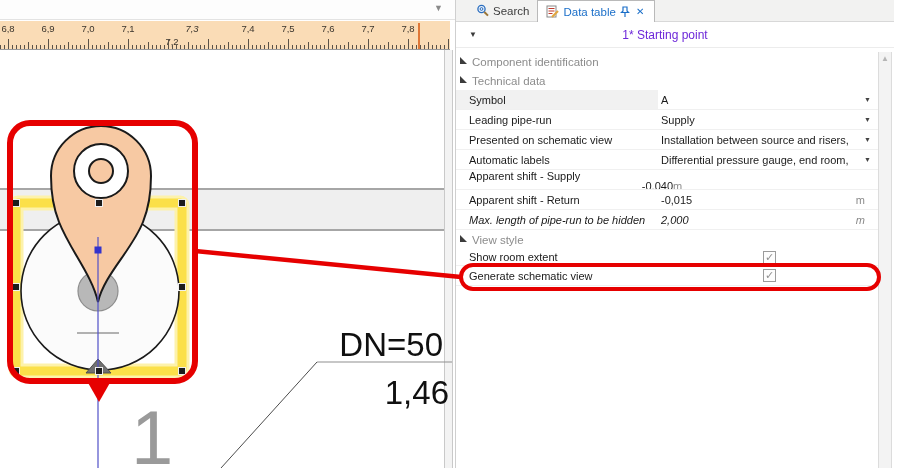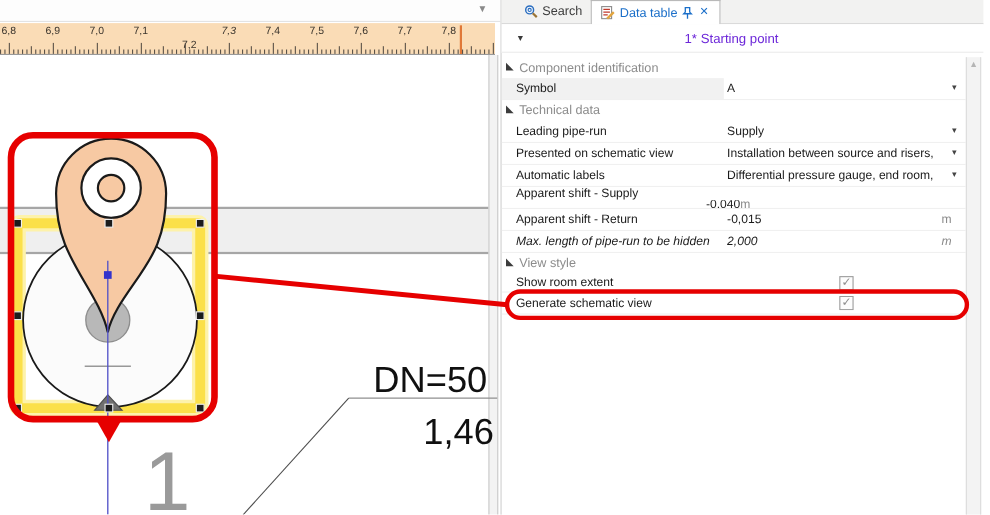--- a/index.html
+++ b/index.html
@@ -61,21 +61,21 @@
   <div id="canvas">
     <div id="cv-toolbar">
       <div id="cv-toolbar-arrow">▼</div>
     </div>
     <div id="ruler">
         <span class="ruler-label" style="left: 8px;">6,8</span>
         <span class="ruler-label" style="left: 48px;">6,9</span>
         <span class="ruler-label" style="left: 88px;">7,0</span>
         <span class="ruler-label" style="left: 128px;">7,1</span>
         <span class="ruler-label" style="left: 172px; margin-top: 13px;">7,2</span>
-        <span class="ruler-label" style="left: 208px; font-style: italic;">7,3</span>
+        <span class="ruler-label" style="left: 192px; font-style: italic;">7,3</span>
         <span class="ruler-label" style="left: 248px;">7,4</span>
         <span class="ruler-label" style="left: 288px;">7,5</span>
         <span class="ruler-label" style="left: 328px;">7,6</span>
         <span class="ruler-label" style="left: 368px;">7,7</span>
         <span class="ruler-label" style="left: 408px;">7,8</span>
         <div class="tick" style="height: 4px; left: 0px;"></div>
         <div class="tick" style="height: 4px; left: 4px;"></div>
         <div class="tick" style="height: 10px; left: 8px;"></div>
         <div class="tick" style="height: 4px; left: 12px;"></div>
         <div class="tick" style="height: 4px; left: 16px;"></div>
@@ -265,30 +265,30 @@
     <div id="phead">
       <span id="phead-arrow">▼</span>
       <div id="phead-title">1* Starting point</div>
     </div>
 
     <div id="grid">
         <div class="row section" style="height: 19px;">
           <span class="expander"></span>
           <span>Component identification</span>
         </div>
-        <div class="row prop" style="height: 20px;">
-          <div class="plabel hl">Symbol</div>
-          <div class="pvalue">
-            <span class="vtext">A</span>
-            <span class="dd">▼</span>
-          </div>
-        </div>
         <div class="row section" style="height: 19px;">
           <span class="expander"></span>
           <span>Technical data</span>
+        </div>
+        <div class="row prop" style="height: 20px;">
+          <div class="plabel hl">Symbol</div>
+          <div class="pvalue">
+            <span class="vtext">A</span>
+            <span class="dd">▼</span>
+          </div>
         </div>
         <div class="row prop" style="height: 20px;">
           <div class="plabel">Leading pipe-run</div>
           <div class="pvalue">
             <span class="vtext">Supply</span>
             <span class="dd">▼</span>
           </div>
         </div>
         <div class="row prop" style="height: 20px;">
           <div class="plabel">Presented on schematic view</div>

